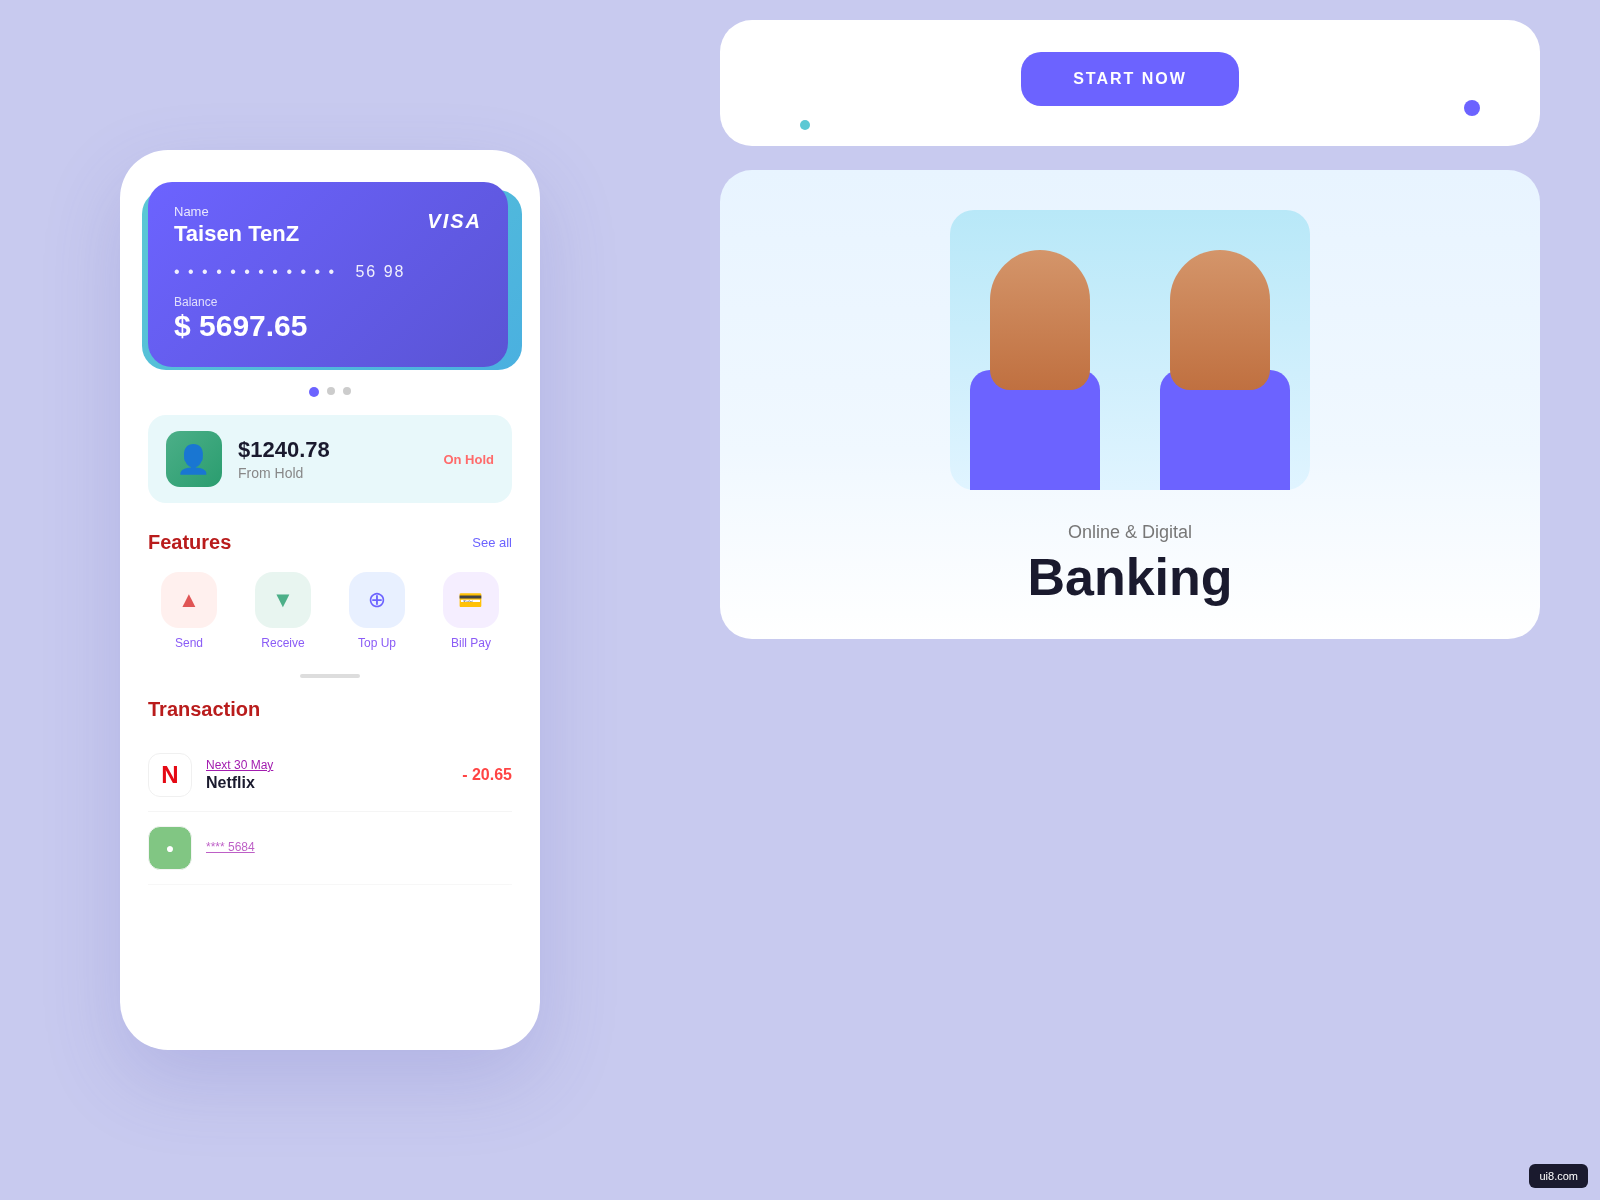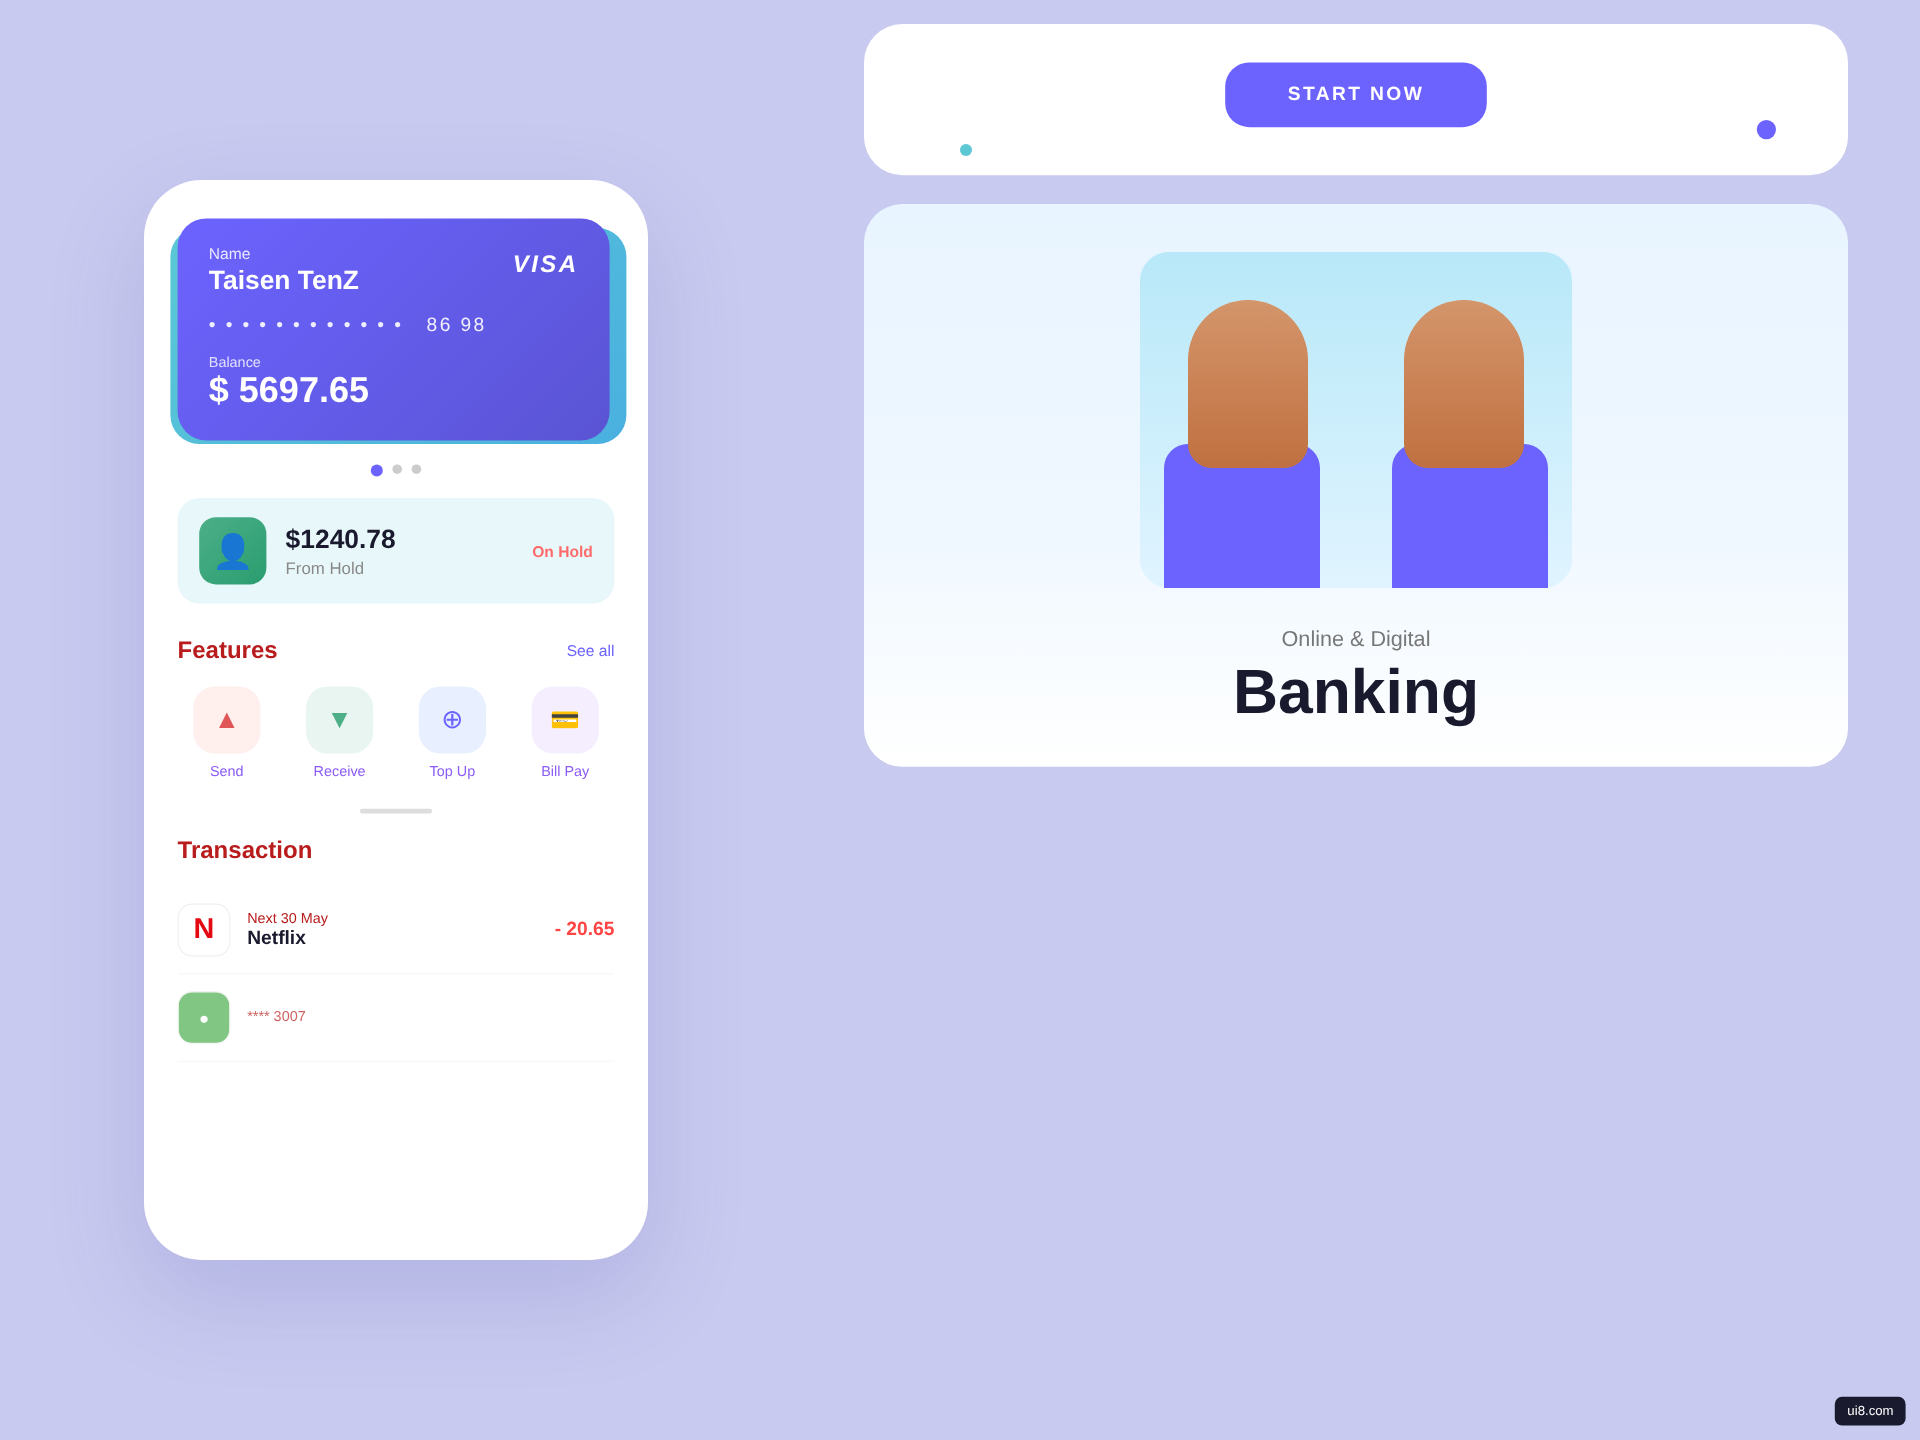--- a/index.html
+++ b/index.html
@@ -298,22 +298,23 @@
       background: #4caf50;
       font-size: 14px;
     }
 
     .tx-info {
       flex: 1;
     }
 
     .tx-subtitle {
       font-size: 12px;
-      color: #b91c1c;
+      color: #a21caf;
       margin-bottom: 2px;
+      text-decoration: underline;
     }
 
     .tx-name {
       font-size: 16px;
       font-weight: 700;
       color: #1a1a2e;
     }
 
     .tx-amount {
       font-size: 16px;
@@ -510,21 +511,21 @@
         <div style="display:flex;justify-content:space-between;align-items:flex-start;">
           <div>
             <div class="card-label">Name</div>
             <div class="card-name">Taisen TenZ</div>
           </div>
           <div class="card-visa">VISA</div>
         </div>
         <div class="card-number">
           <span>• • • •   • • • •   • • • •</span>
           &nbsp;
-          <span>86 98</span>
+          <span>56 98</span>
         </div>
         <div class="card-balance-label">Balance</div>
         <div class="card-balance">$ 5697.65</div>
       </div>
     </div>
 
     <div class="card-dots">
       <div class="dot active"></div>
       <div class="dot inactive"></div>
       <div class="dot inactive"></div>
@@ -593,21 +594,21 @@
           <div class="tx-name">Netflix</div>
         </div>
         <div class="tx-amount">- 20.65</div>
       </div>
 
       <div class="transaction-item" style="opacity:0.7;">
         <div class="tx-logo green">
           <span style="font-size:14px;font-weight:700;color:white;">●</span>
         </div>
         <div class="tx-info">
-          <div class="tx-subtitle">**** 3007</div>
+          <div class="tx-subtitle">**** 5684</div>
         </div>
       </div>
     </div>
 
   </div>
 </div>
 
 <div class="right-panel">
 
   <div class="top-card">

